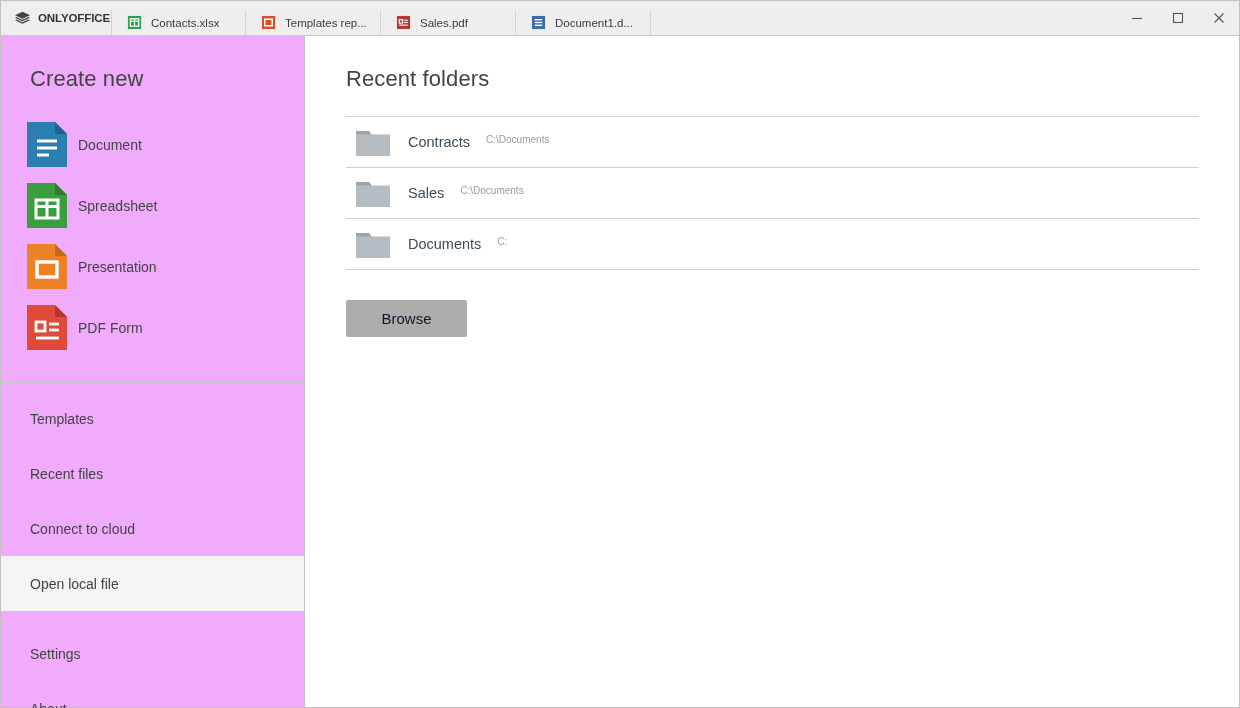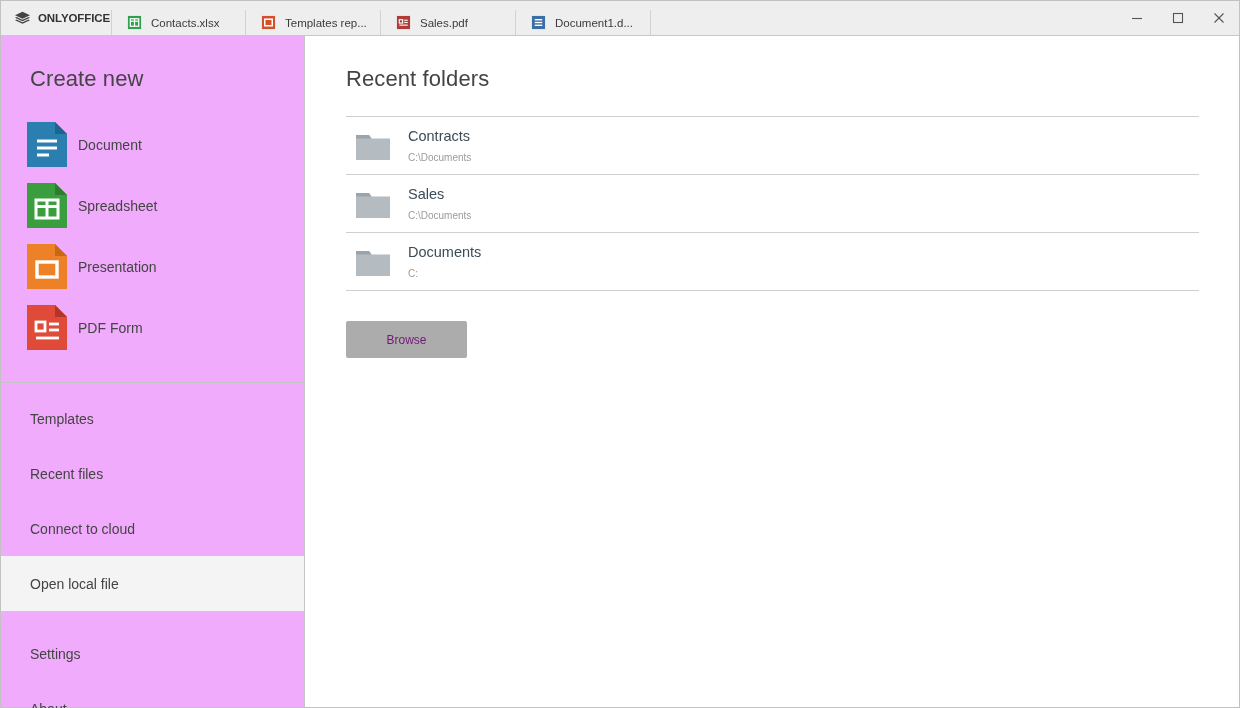--- a/index.html
+++ b/index.html
@@ -96,30 +96,30 @@
     padding-bottom:24px; letter-spacing:0.1px;
   }
   .folder-list { border-top:1px solid #cfcfcf; max-width:873px; }
   .folder-item {
     display:flex; align-items:center; gap:18px;
     padding:11px 0 11px 10px;
     border-bottom:1px solid #cfcfcf;
     cursor:default;
   }
   .folder-icon { width:34px; height:28px; flex:none; display:block; }
-  .folder-texts { display:flex; flex-direction:column; gap:8px; min-width:0; }
+  .folder-texts { display:flex; gap:16px; min-width:0; }
   .folder-name { font-size:14.5px; color:#3b4b57; }
   .folder-path { font-size:10px; color:#9b9b9b; }
   .browse-btn {
     margin-top:30px;
     width:121px; height:37px;
-    background:#acacac; color:#701a75;
+    background:#acacac; color:#0f172a;
     border:none; border-radius:2px;
     font-family:"Liberation Sans", sans-serif;
-    font-size:12px;
+    font-size:15px;
     display:flex; align-items:center; justify-content:center;
     cursor:default;
   }
 </style>
 </head>
 <body>
 
 <div class="window">
 
   <div class="titlebar">

